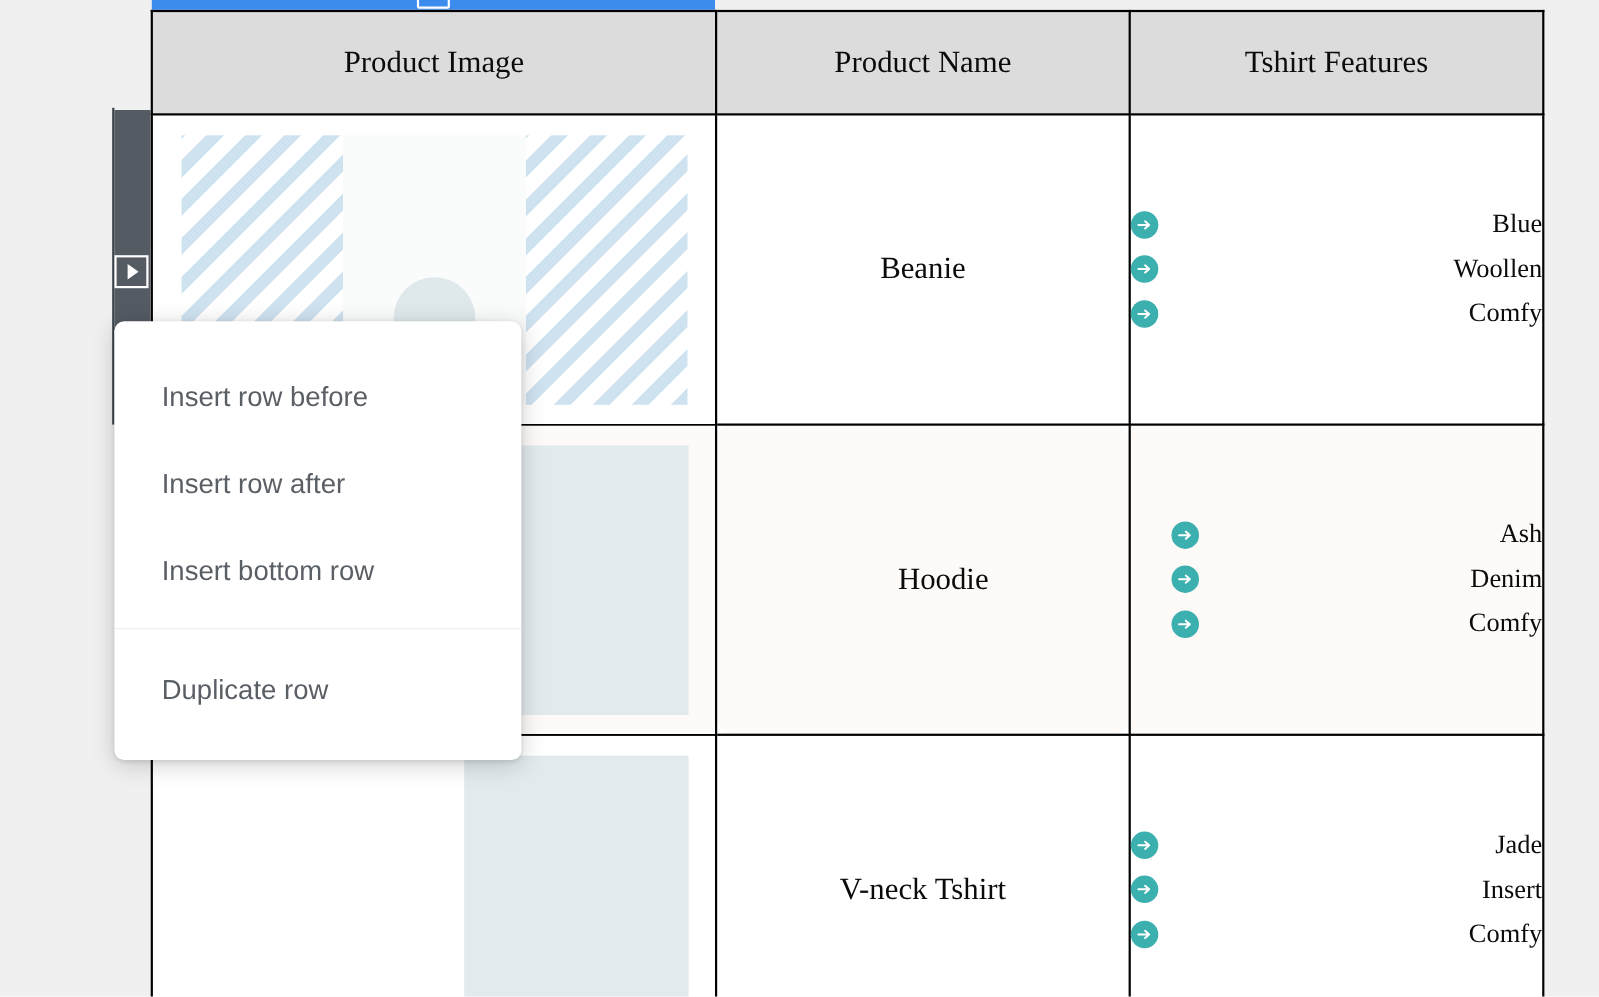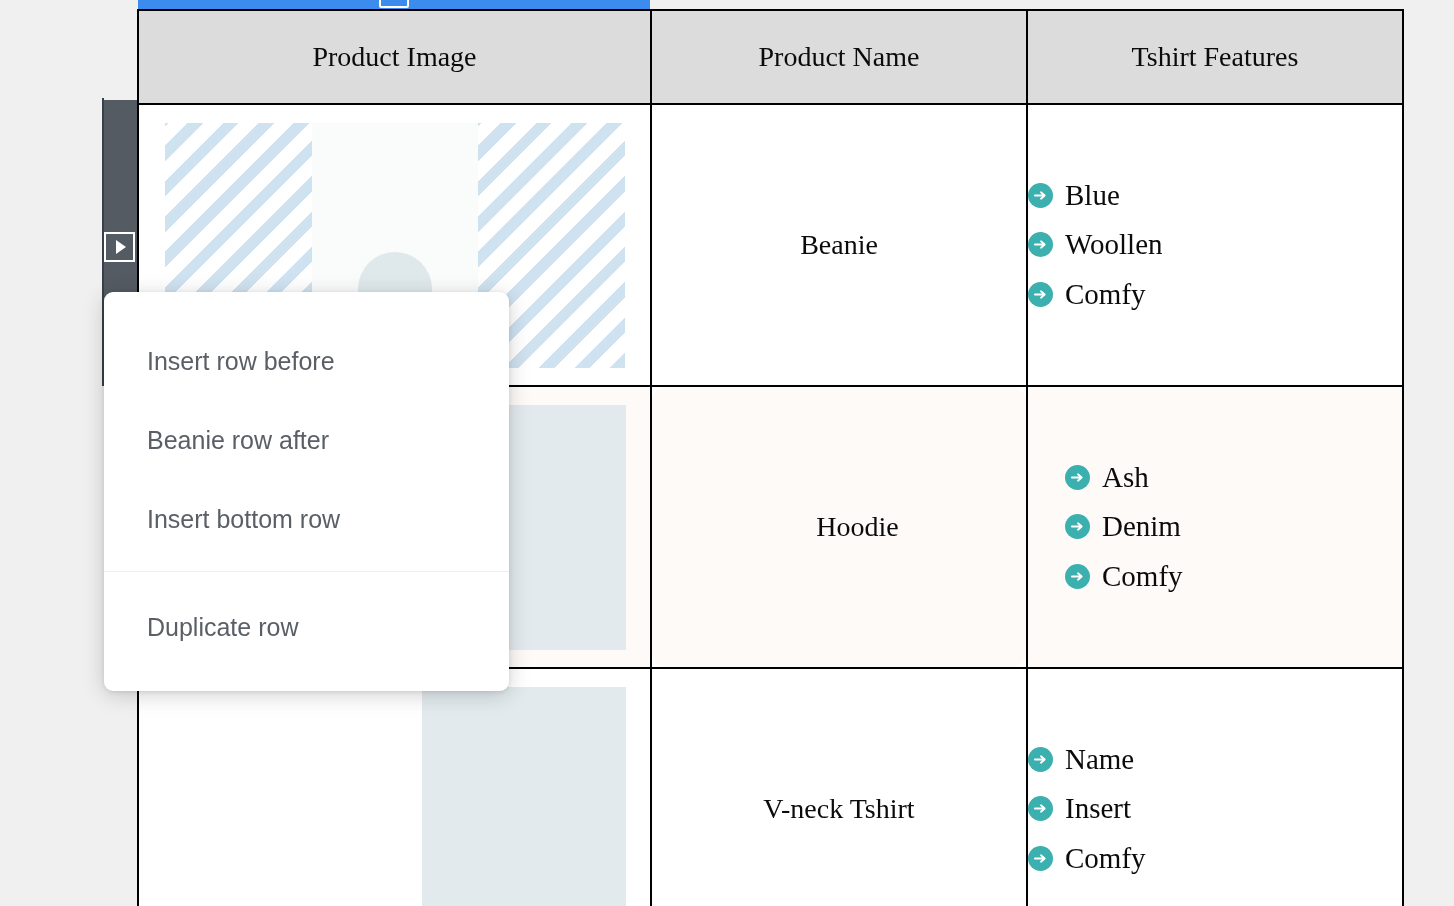--- a/index.html
+++ b/index.html
@@ -196,42 +196,43 @@
   
   ul.features {
     list-style: none;
     margin: 0;
     padding: 0;
   }
   ul.features li {
     display: flex;
     align-items: center;
     gap: 12px;
-    font-size: 29px;
+    font-size: 24px;
     color: #0b0b0b;
     line-height: 1.7;
+    justify-content: space-between;
   }
   .arrow-icon {
     flex: 0 0 auto;
     width: 25px;
     height: 25px;
     border-radius: 50%;
     background: #3cafaf;
     display: inline-flex;
     align-items: center;
     justify-content: center;
   }
   .arrow-icon svg { display: block; }
 
   
   .context-menu {
     position: absolute;
     left: 104px;
     top: 292px;
-    width: 405px;
+    width: 370px;
     background: #ffffff;
     border-radius: 9px;
     box-shadow: 0 4px 22px rgba(0,0,0,0.18), 0 1px 4px rgba(0,0,0,0.10);
     padding: 30px 0 24px 0;
     box-sizing: border-box;
     z-index: 40;
   }
   .menu-item {
     font-size: 25px;
     color: #5a5f66;
@@ -365,21 +366,21 @@
         </td>
         <td class="cell-name">V-neck Tshirt</td>
         <td class="cell-feat">
           <ul class="features">
             <li>
               <span class="arrow-icon">
                 <svg width="15" height="15" viewBox="0 0 16 16">
                     <path d="M2 8h10M8.5 4.5L12.5 8l-4 3.5" stroke="#fff" stroke-width="1.9" fill="none" stroke-linecap="round" stroke-linejoin="round"></path>
                   </svg>
               </span>
-              <span>Name</span>
+              <span>Jade</span>
             </li>
             <li>
               <span class="arrow-icon">
                 <svg width="15" height="15" viewBox="0 0 16 16">
                     <path d="M2 8h10M8.5 4.5L12.5 8l-4 3.5" stroke="#fff" stroke-width="1.9" fill="none" stroke-linecap="round" stroke-linejoin="round"></path>
                   </svg>
               </span>
               <span>Insert</span>
             </li>
             <li>
@@ -392,19 +393,19 @@
             </li>
           </ul>
         </td>
       </tr>
 
     </tbody>
   </table>
 
   <div class="context-menu">
     <div class="menu-item">Insert row before</div>
-    <div class="menu-item">Beanie row after</div>
+    <div class="menu-item">Insert row after</div>
     <div class="menu-item">Insert bottom row</div>
     <div class="menu-sep"></div>
     <div class="menu-item">Duplicate row</div>
   </div>
 
 </div>
 
 </body></html>

